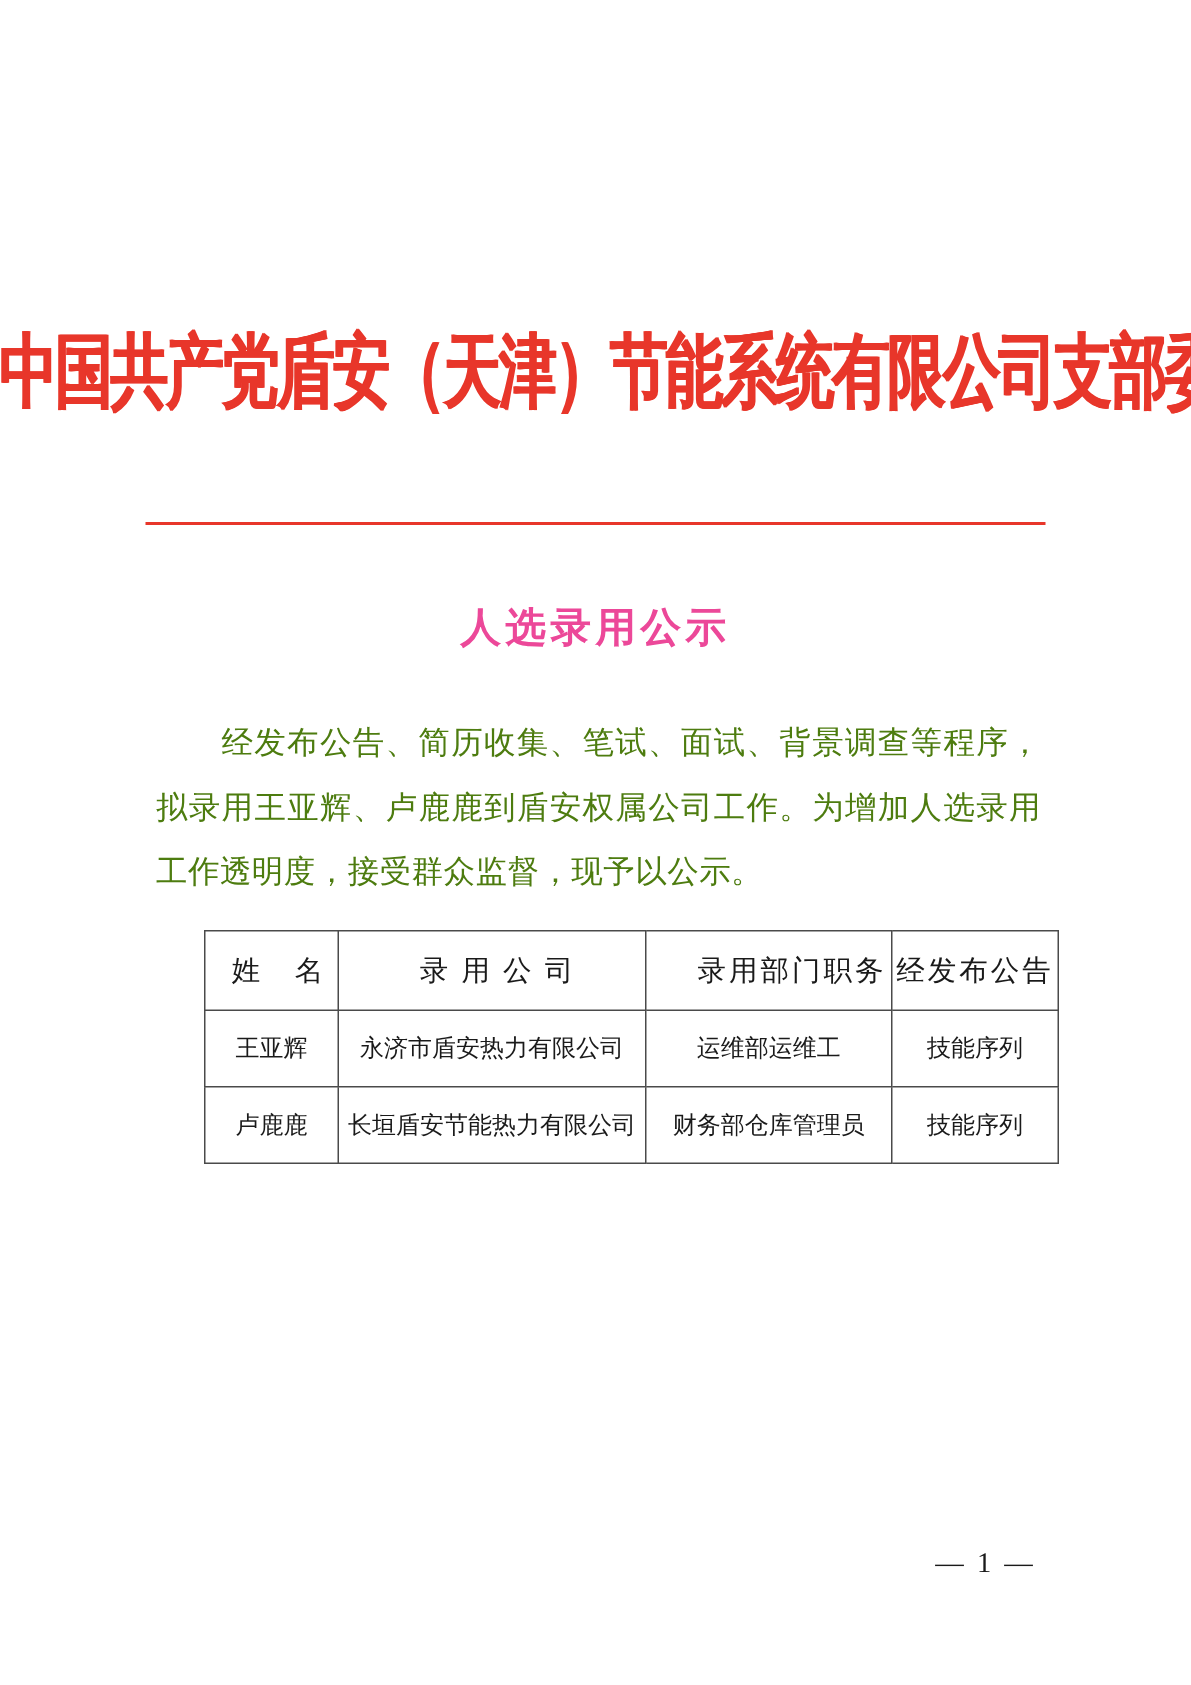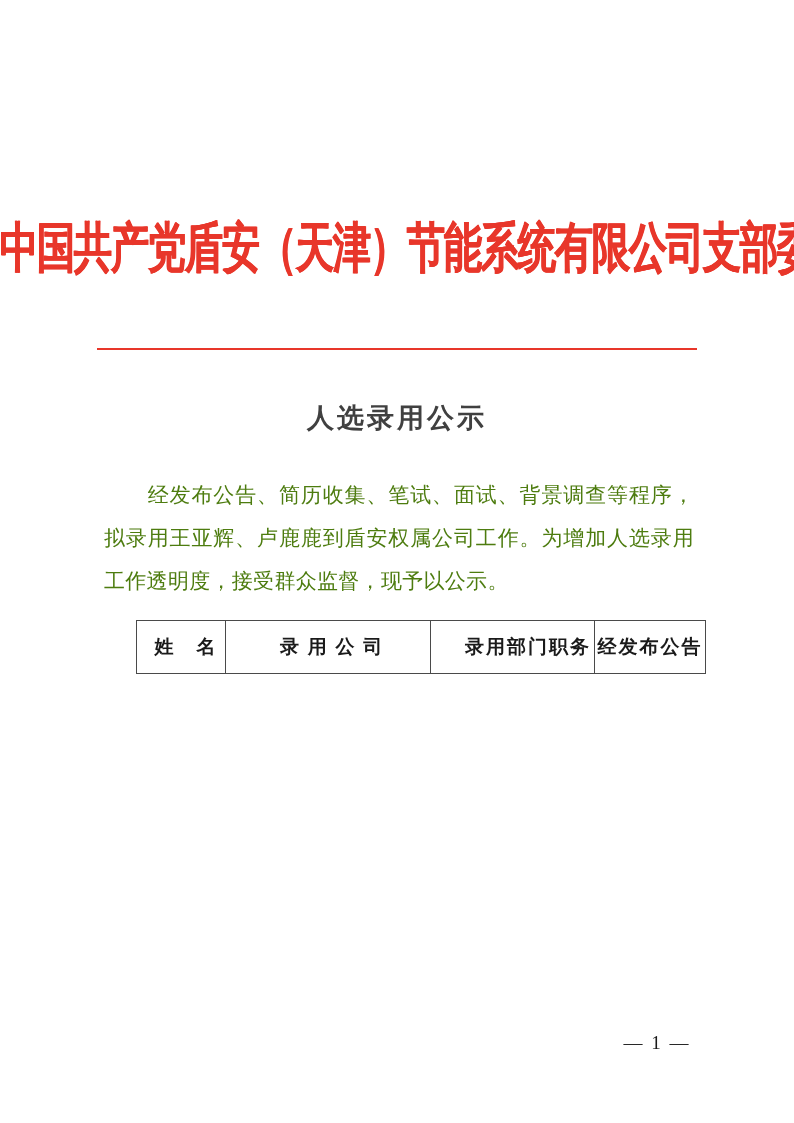--- a/index.html
+++ b/index.html
@@ -55,21 +55,21 @@
   .doc-title {
     position: absolute;
     top: 400px;
     left: 0;
     width: 794px;
     text-align: center;
     font-family: "DejaVu Serif", "Liberation Serif", serif;
     font-weight: bold;
     font-size: 27px;
     letter-spacing: 3px;
-    color: #404040;
+    color: #ec4899;
   }
 
   
   .body-block {
     position: absolute;
     left: 104px;
     width: 590px;
     font-size: 21px;
     line-height: 43px;
     color: #4d7c0f;
@@ -97,21 +97,20 @@
     border: 1px solid #4a4a4a;
     text-align: center;
     vertical-align: middle;
     font-weight: normal;
     color: #1a1a1a;
   }
   table.person-table thead td {
     height: 50px;
     font-size: 19px;
     letter-spacing: 2px;
-    font-weight: bold;
   }
   table.person-table tbody td {
     height: 48px;
     font-size: 16px;
   }
   .col-name   { width: 86px; }
   .col-comp   { width: 202px; margin-top: 21px; }
   .col-dept   { width: 130px; padding-left: 32px; }
   .col-seq    { width: 108px; }
   .hdr-name   { letter-spacing: 10px; text-indent: 10px; }
@@ -151,20 +150,32 @@
     <table class="person-table">
       <thead>
         <tr>
           <td class="col-name hdr-name">姓　名</td>
           <td class="col-comp hdr-comp">录 用 公 司</td>
           <td class="col-dept">录用部门职务</td>
           <td class="col-seq">经发布公告</td>
         </tr>
       </thead>
       <tbody>
+        <tr>
+          <td>王亚辉</td>
+          <td>永济市盾安热力有限公司</td>
+          <td>运维部运维工</td>
+          <td>技能序列</td>
+        </tr>
+        <tr>
+          <td>卢鹿鹿</td>
+          <td>长垣盾安节能热力有限公司</td>
+          <td>财务部仓库管理员</td>
+          <td>技能序列</td>
+        </tr>
       </tbody>
     </table>
   </div>
 
 
   <div class="page-number">— 1 —</div>
 
 </div>
 
 </body></html>

